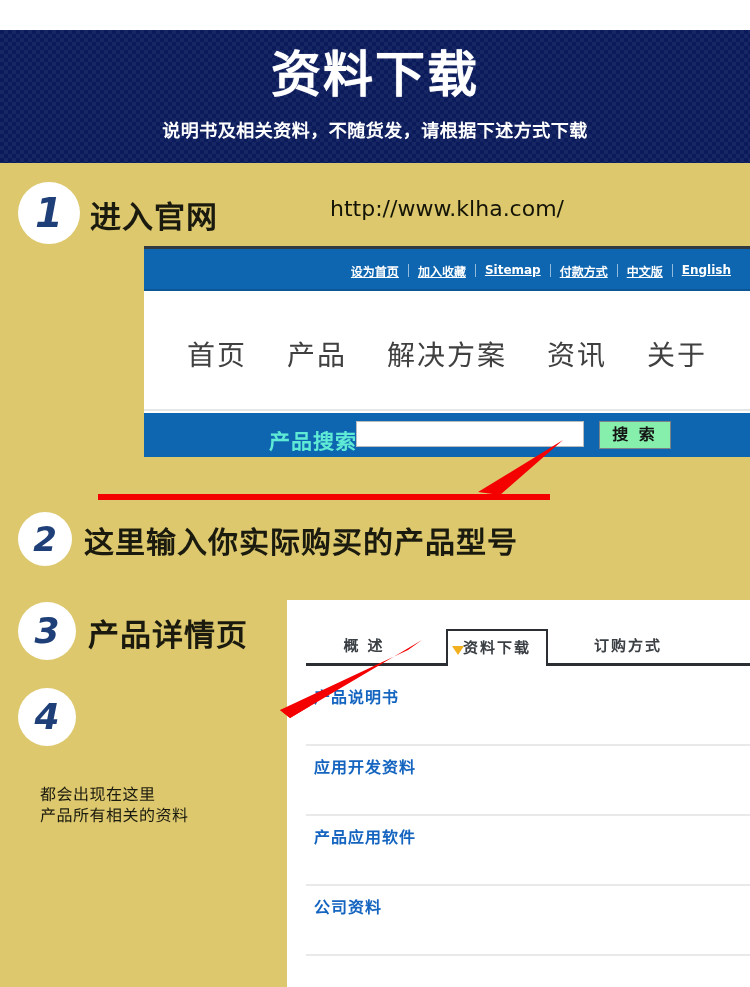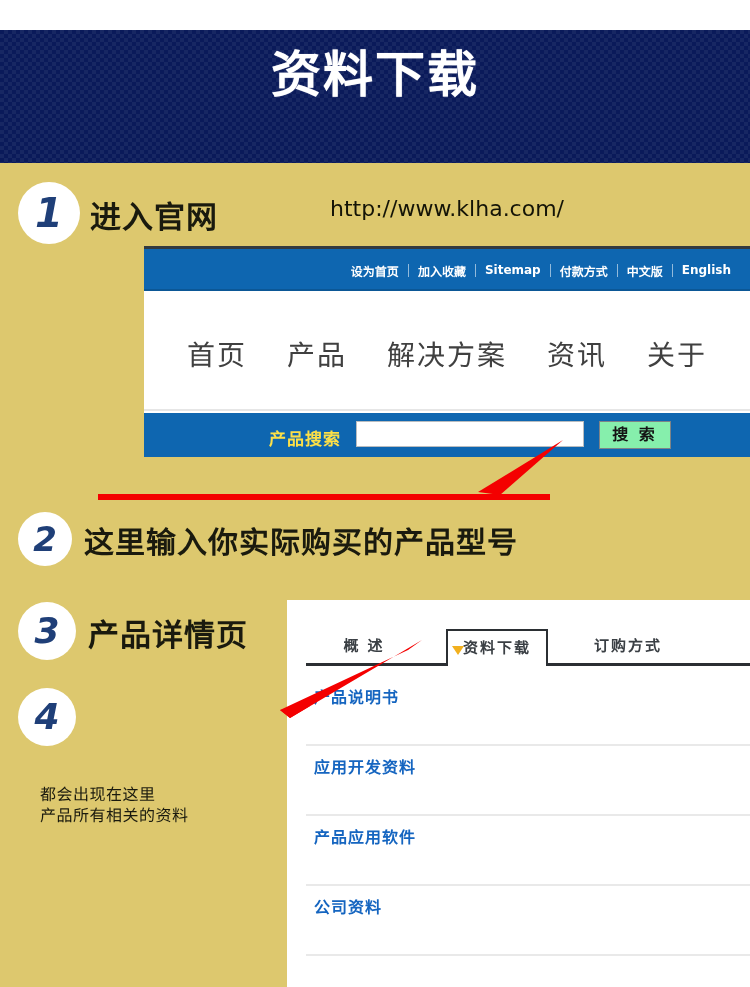--- a/index.html
+++ b/index.html
@@ -104,21 +104,21 @@
     position:absolute;left:0;top:3px;width:606px;height:42px;
     background:#0e66b0;
     border-bottom:2px solid #0b5796;
     box-sizing:border-box;
   }
   .utility-items{
     position:absolute;right:10px;top:0;height:42px;
     display:flex;align-items:center;
     color:#ffffff;font-size:12px;font-weight:bold;
   }
-  .utility-items .u-item{padding:0 9px;white-space:nowrap;}
+  .utility-items .u-item{padding:0 9px;white-space:nowrap;text-decoration:underline;}
   .utility-items .u-sep{width:1px;height:13px;background:rgba(255,255,255,0.55);}
 
   .nav-white{
     position:absolute;left:0;top:45px;width:606px;height:120px;
     background:#ffffff;
     border-bottom:2px solid #e6e6e6;
     box-sizing:border-box;
   }
   .nav-items{
     position:absolute;left:0;top:42px;width:606px;
@@ -126,21 +126,21 @@
     color:#404040;font-size:28px;
   }
   .nav-items .n-item{padding:0 20px;white-space:nowrap;letter-spacing:2px;}
 
   .search-bar{
     position:absolute;left:0;top:167px;width:606px;height:44px;
     background:#0e66b0;
   }
   .search-label{
     position:absolute;left:125px;top:12px;
-    color:#fde047;font-size:17px;font-weight:bold;letter-spacing:1px;
+    color:#5eead4;font-size:21px;font-weight:bold;letter-spacing:1px;
   }
   .search-input{
     position:absolute;left:212px;top:8px;width:228px;height:26px;
     background:#ffffff;border:1px solid #b9bcbf;box-sizing:border-box;
     font-size:13px;padding:0 4px;outline:none;
   }
   .search-btn{
     position:absolute;left:455px;top:8px;width:72px;height:28px;
     background:#86efac;border:1px solid #7e8387;box-sizing:border-box;
     color:#141414;font-size:16px;font-weight:bold;letter-spacing:3px;
@@ -195,20 +195,21 @@
 </style>
 </head>
 <body>
 
 <div class="page">
 
   <div class="top-white"></div>
 
   <div class="banner">
     <div class="banner-title">资料下载</div>
+    <div class="banner-sub">说明书及相关资料，不随货发，请根据下述方式下载</div>
   </div>
 
   <div class="body-bg"></div>
 
   <div class="step-circle sc1">1</div>
   <div class="step-label sl1">进入官网</div>
   <div class="url-text">http://www.klha.com/</div>
 
   <div class="site-mock">
     <div class="site-topline"></div>

